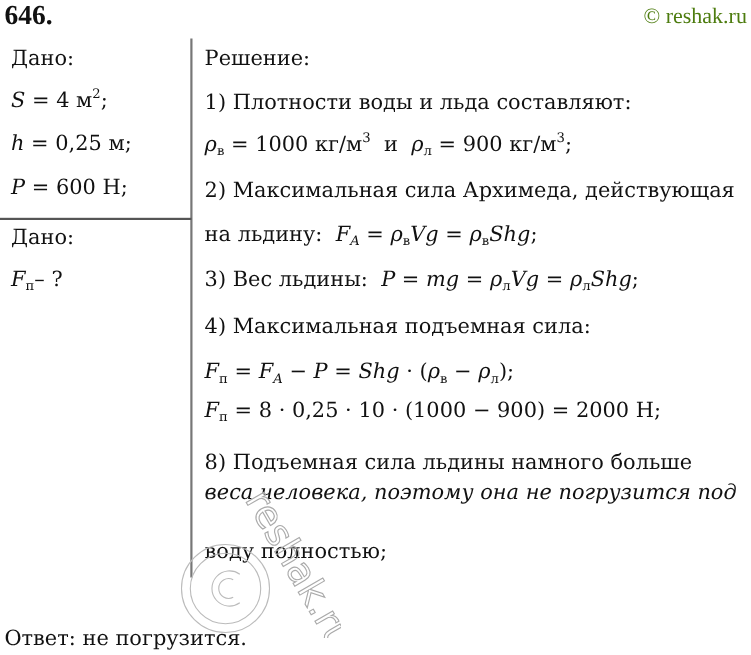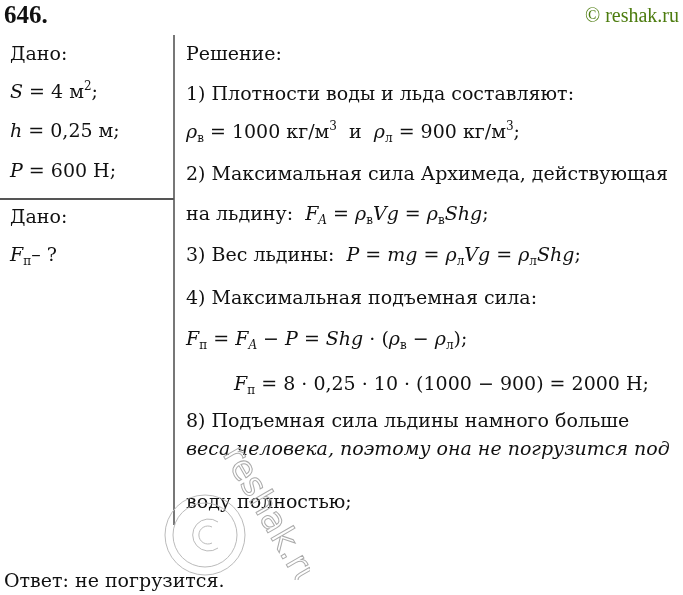--- a/index.html
+++ b/index.html
@@ -114,21 +114,21 @@
 </div>
 
 <div class="line sol" style="top:241px;">
   <span style="white-space:pre;">3) Вес льдины:  </span><i>P</i> = <i>mg</i> = <i>ρ</i><sub>л</sub><i>Vg</i> = <i>ρ</i><sub>л</sub><i>Shg</i>;
 </div>
 
 <div class="line sol" style="top:284px;text-align:right;">4) Максимальная подъемная сила:</div>
 <div class="line sol" style="top:325px;">
   <i>F</i><sub>п</sub> = <i>F</i><sub><i>A</i></sub> − <i>P</i> = <i>Shg</i> · (<i>ρ</i><sub>в</sub> − <i>ρ</i><sub>л</sub>);
 </div>
-<div class="line sol" style="top:370px;margin-left:48px;">
+<div class="line sol" style="top:360px;">
   <i>F</i><sub>п</sub><span> = 8 · 0,25 · 10 · (1000 − 900) = 2000 Н;</span>
 </div>
 
 <div class="line sol" style="top:407px;">8) Подъемная сила льдины намного больше</div>
 <div class="line sol" style="top:435px;font-style:italic;">веса человека, поэтому она не погрузится под</div>
 <div class="line sol" style="top:488px;">воду полностью;</div>
 
 <svg class="watermark" viewBox="0 0 150 150">
   <g fill="none" stroke="#bbb" stroke-width="1">
     <circle cx="45" cy="105" r="40"></circle>

